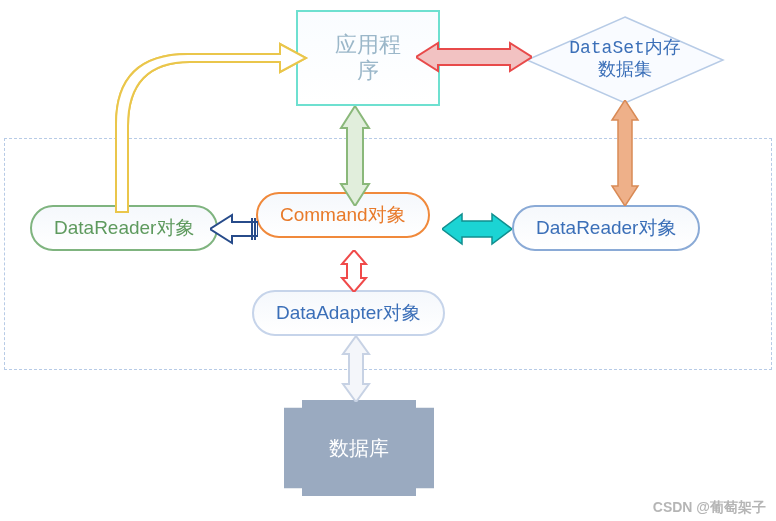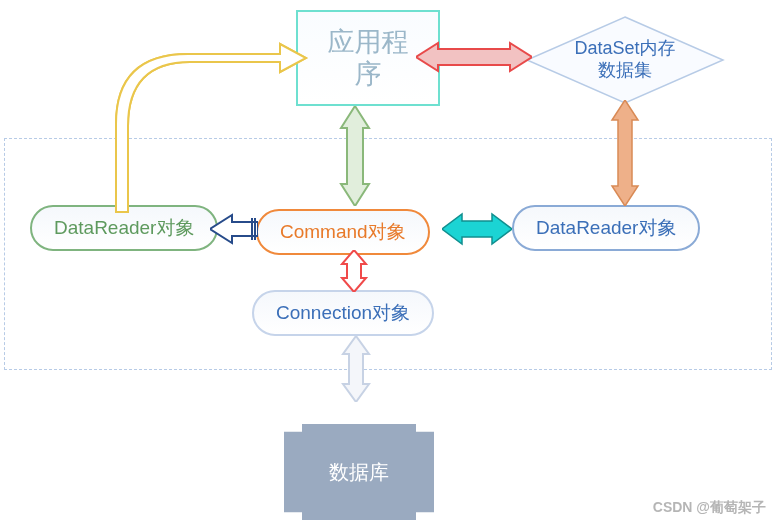--- a/index.html
+++ b/index.html
@@ -8,42 +8,42 @@
     width: 776px;
     height: 521px;
     position: relative;
     font-family: "Microsoft YaHei", Arial, sans-serif;
     background: #fff;
   }
   .box { position: absolute; display: flex; align-items: center; justify-content: center; text-align: center; }
   .app-box {
     left: 296px; top: 10px; width: 144px; height: 96px;
     border: 2px solid #6ee0d0;
-    color: #9bb7c9; font-size: 27px; line-height: 1.2;
+    color: #9bb7c9; font-size: 22px; line-height: 1.2;
     background: linear-gradient(to bottom, #f9fcff, #fff);
   }
   .diamond {
-    left: 525px; top: 15px; width: 200px; height: 90px;
+    left: 525px; top: 15px; width: 200px; height: 90px; font-family: Liberation Mono, monospace;
   }
   .diamond svg { position: absolute; left: 0; top: 0; }
   .diamond-label { position: relative; color: #3b6fb8; font-size: 18px; line-height: 1.2; }
   .dashed-container {
     position: absolute; left: 4px; top: 138px; width: 768px; height: 232px;
     border: 1.5px dashed #b7cbe6;
   }
   .pill {
     height: 46px; border-radius: 23px; padding: 12px 22px; font-size: 19px;
     background: linear-gradient(to bottom, #f5f8fc, #fff);
   }
   .datareader { left: 30px; top: 205px; border: 2px solid #7fb47f; color: #5e9a5e; }
-  .command    { left: 256px; top: 209px; border: 2px solid #f0893b; color: #e87a2a; }
+  .command    { left: 256px; top: 192px; border: 2px solid #f0893b; color: #e87a2a; }
   .dataadapter{ left: 512px; top: 205px; border: 2px solid #8aaad6; color: #3b6fb8; }
   .connection { left: 252px; top: 290px; border: 2px solid #c6d4ea; color: #3b6fb8; }
   .database-box {
-    left: 284px; top: 424px; width: 150px; height: 96px;
+    left: 284px; top: 400px; width: 150px; height: 96px;
     background: #9aaac0; color: #fff; font-size: 20px;
     clip-path: polygon(
       12% 0, 88% 0, 88% 8%, 100% 8%, 100% 92%, 88% 92%, 88% 100%,
       12% 100%, 12% 92%, 0 92%, 0 8%, 12% 8%
     );
   }
   .arrow { position: absolute; }
   .watermark {
     position: absolute; right: 10px; bottom: 4px;
     color: rgba(120,120,120,0.55); font-size: 14px; font-weight: bold;
@@ -70,21 +70,21 @@
 <div class="box pill datareader">
   <span>DataReader对象</span>
 </div>
 <div class="box pill command">
   <span>Command对象</span>
 </div>
 <div class="box pill dataadapter">
   <span>DataReader对象</span>
 </div>
 <div class="box pill connection">
-  <span>Connection对象</span>
+  <span>DataAdapter对象</span>
 </div>
 
 <div class="box database-box">
   <span>数据库</span>
 </div>
 
 <svg class="arrow" style="left:416px;top:40px" width="116" height="34">
   <polygon points="0,17 22,3 22,9 94,9 94,3 116,17 94,31 94,25 22,25 22,31" fill="#f2c2c2" stroke="#e84a4a" stroke-width="2"></polygon>
 </svg>
 

